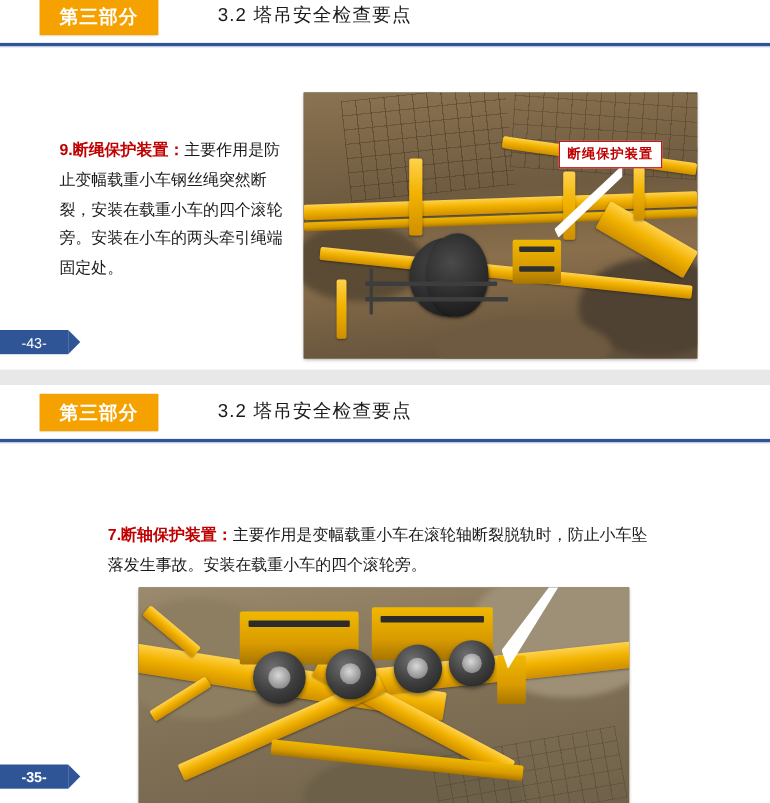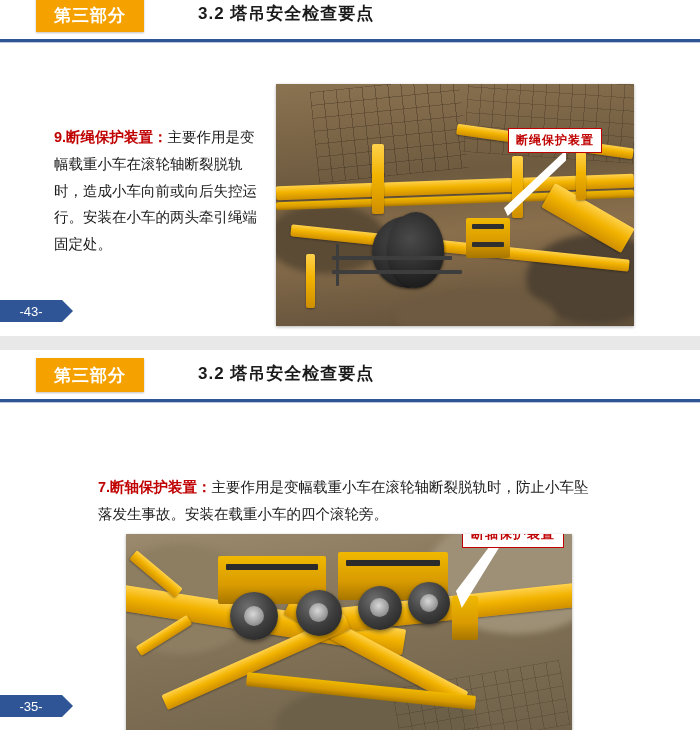--- a/index.html
+++ b/index.html
@@ -44,21 +44,21 @@
     display: flex;
     align-items: center;
     justify-content: center;
     box-shadow: 0 1px 2px rgba(0,0,0,0.25);
   }
   .header-title {
     position: absolute;
     left: 198px;
     top: 12px;
     font-size: 17px;
-    font-weight: bold;
+    font-weight: normal;
     color: #1a1a1a;
     letter-spacing: 1px;
   }
   .header-rule {
     position: absolute;
     left: 0;
     top: 49px;
     width: 700px;
     height: 3px;
     background: #2f5597;
@@ -242,21 +242,21 @@
 
   <div class="header">
     <div class="tag">第三部分</div>
     <div class="header-title">3.2  塔吊安全检查要点</div>
     <div class="header-rule"></div>
   </div>
 
   <div class="body-wrap">
 
     <div class="para para-1">
-      <span class="lead">9.断绳保护装置</span><span class="colon">：</span><span>主要作用是变幅载重小车在滚轮轴断裂脱轨时，造成小车向前或向后失控运行。安装在小车的两头牵引绳端固定处。</span>
+      <span class="lead">9.断绳保护装置</span><span class="colon">：</span><span>主要作用是防止变幅载重小车钢丝绳突然断裂，安装在载重小车的四个滚轮旁。安装在小车的两头牵引绳端固定处。</span>
     </div>
 
     <div class="photo photo-1">
       <div class="ground"></div>
 
       <div class="rebar-mesh" style="left:38px; top:0px; width:150px; height:92px; transform:rotate(-6deg); opacity:.75;"></div>
       <div class="rebar-mesh" style="left:190px; top:-6px; width:170px; height:80px; transform:rotate(4deg); opacity:.6;"></div>
 
       <div class="dirt-blob" style="left:-10px; top:120px; width:120px; height:70px; background:#5b4b35;"></div>
       <div class="dirt-blob" style="left:250px; top:150px; width:140px; height:90px; background:#4f4232;"></div>
@@ -334,19 +334,18 @@
       <div class="wheel" style="left:170px; top:56px; width:46px; height:46px;"></div>
       <div class="wheel-hub" style="left:183px; top:69px; width:19px; height:19px;"></div>
       <div class="wheel" style="left:232px; top:52px; width:44px; height:44px;"></div>
       <div class="wheel-hub" style="left:244px; top:64px; width:19px; height:19px;"></div>
       <div class="wheel" style="left:282px; top:48px; width:42px; height:42px;"></div>
       <div class="wheel-hub" style="left:294px; top:60px; width:18px; height:18px;"></div>
 
       <div class="ybar-dark" style="left:326px; top:62px; width:26px; height:44px;"></div>
 
       <div class="leader" style="left:330px; top:-20px; width:58px; height:94px; clip-path:polygon(100% 0, 100% 10%, 10% 100%, 0 82%);"></div>
-      <div class="callout callout-2" style="left:336px; top:-14px;">断轴保护装置</div>
     </div>
 
   </div>
 
-  <div class="pagenum" style="top:345px;">-35-</div>
+  <div class="pagenum" style="top:345px;font-weight:bold;">-35-</div>
 </div>
 
 </body></html>

